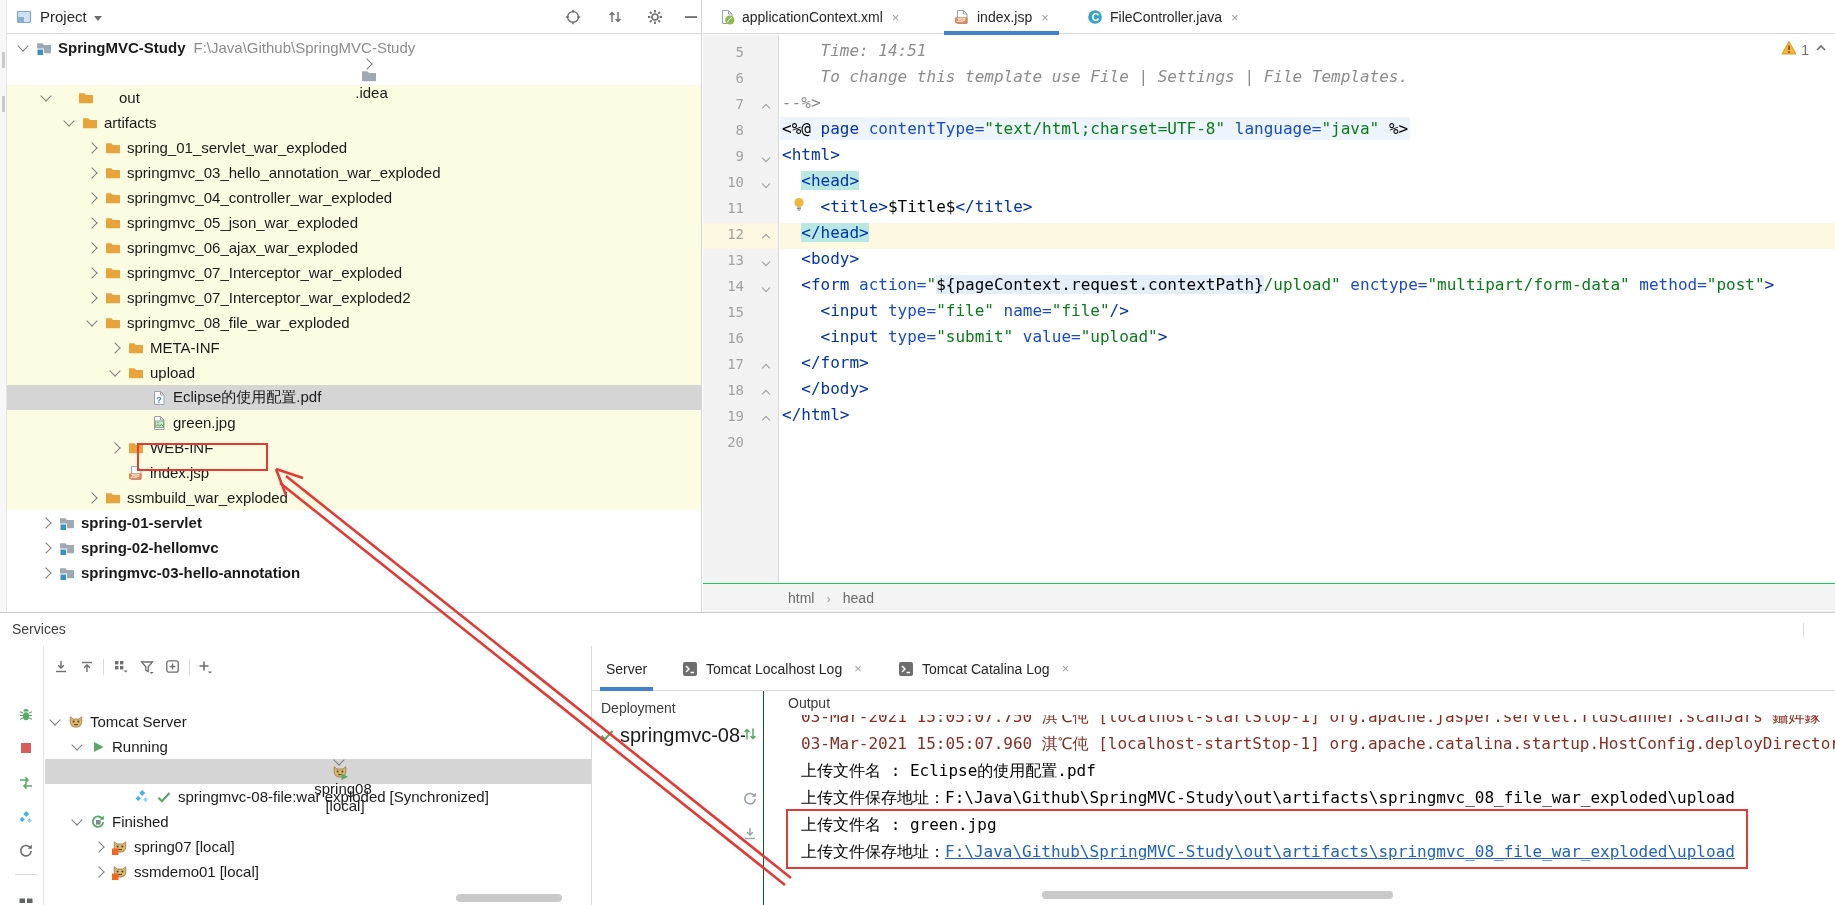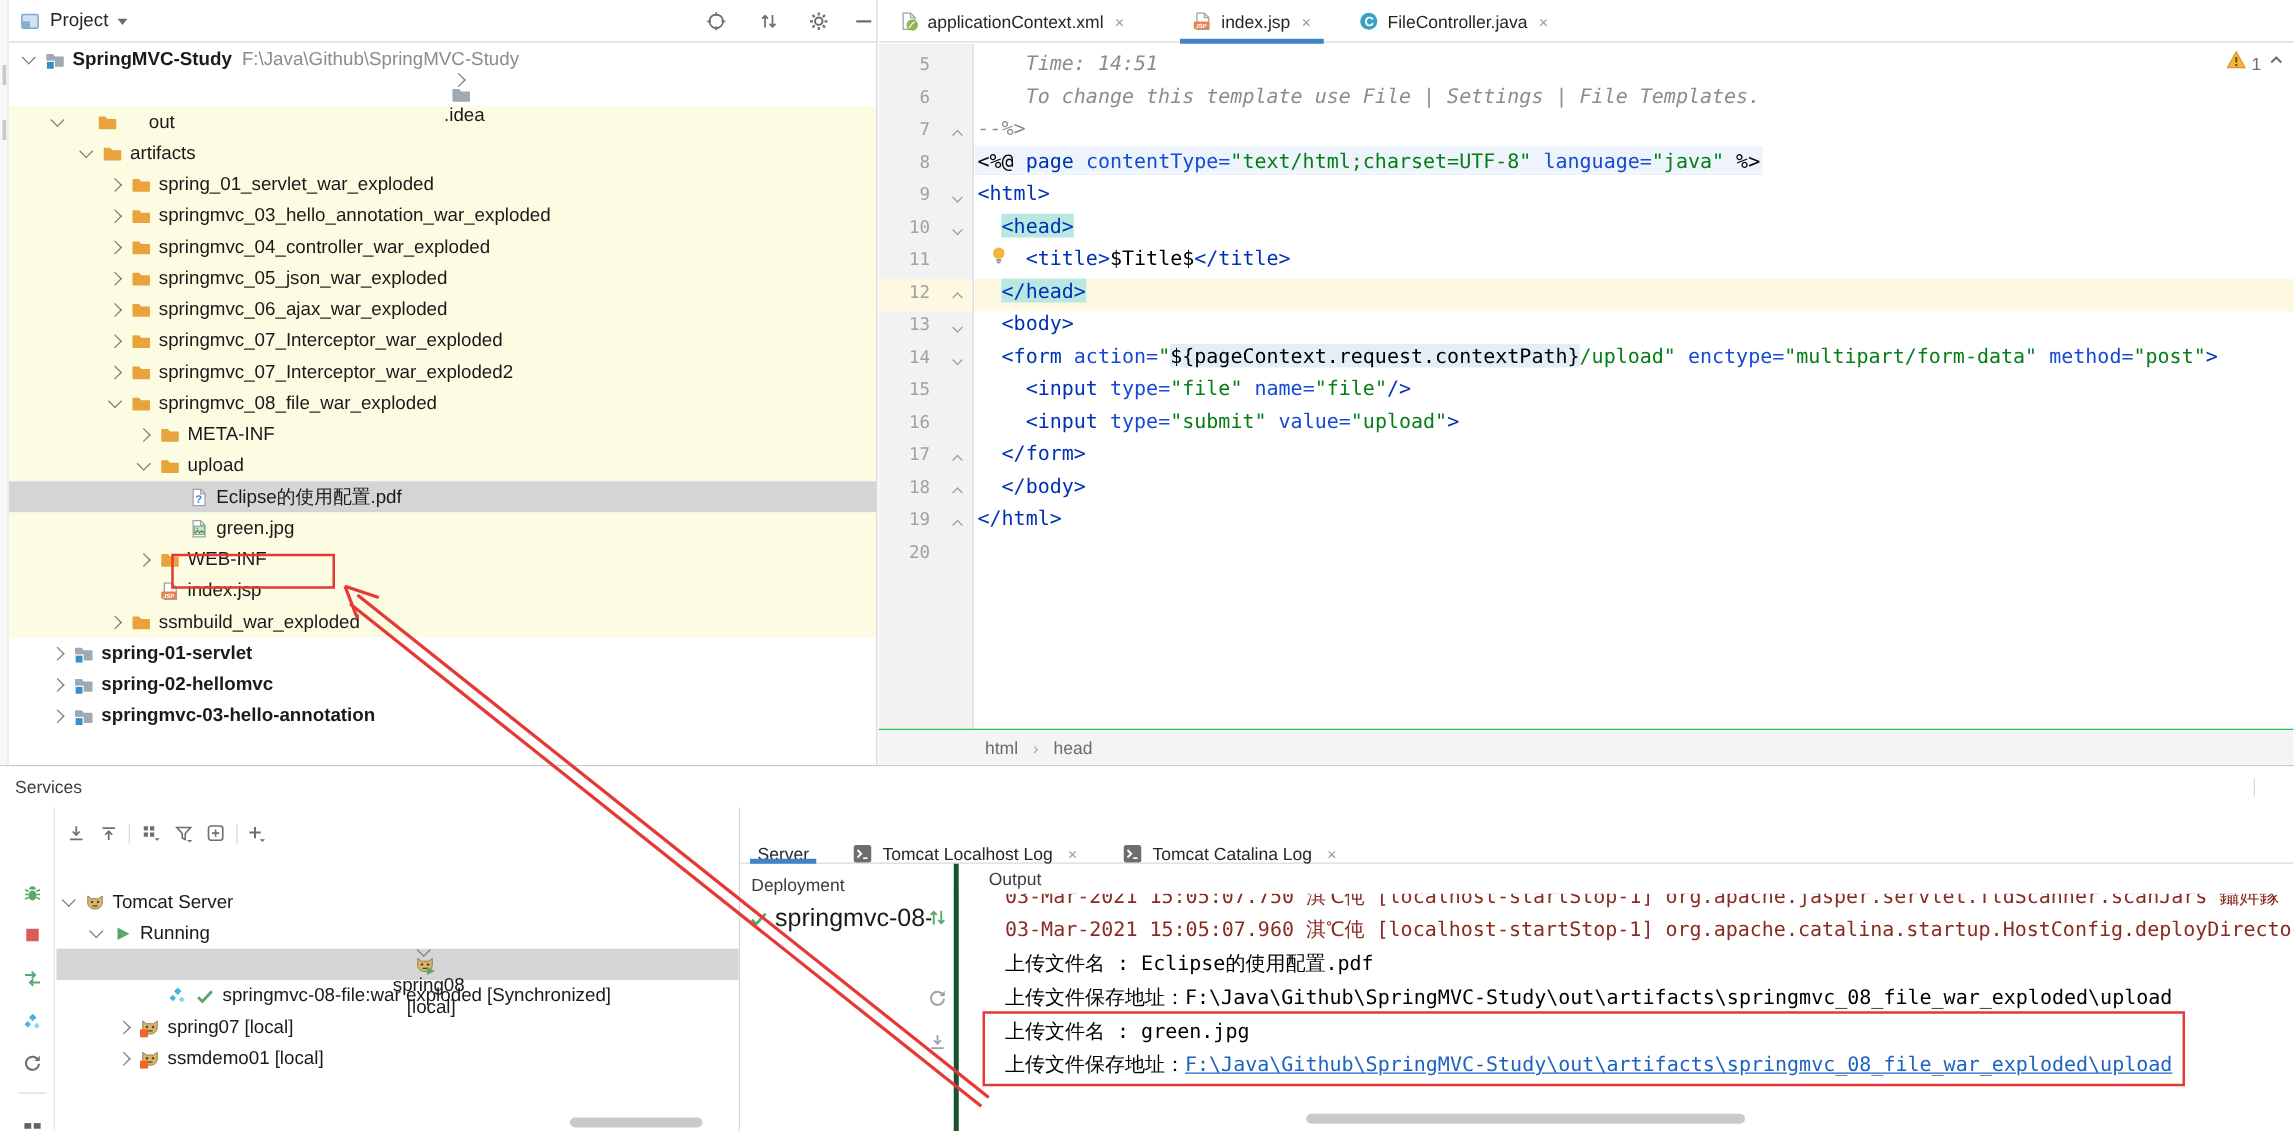--- a/index.html
+++ b/index.html
@@ -77,31 +77,31 @@
   #svc-tree-region { position:absolute; left:45px; top:33px; width:546px; bottom:0; overflow:hidden; }
   #svc-toolbar { position:absolute; left:0; top:0; height:40px; right:0; }
   #svc-toolbar .tico { position:absolute; top:13px; width:16px; height:16px; }
   #svc-toolbar .vdiv { position:absolute; top:13px; width:1px; height:16px; background:#d9d9d9; }
   #svc-tree { position:absolute; left:0; right:0; top:63px; }
   .srow { height:25px; display:flex; align-items:center; font-size:15px; color:#1a1a1a; white-space:nowrap; }
   .srow.selrow { background:#d5d5d5; }
   #svc-divider { position:absolute; left:591px; top:33px; width:1px; bottom:0; background:#d9d9d9; }
   #svc-right { position:absolute; left:592px; top:33px; right:0; bottom:0; }
   #svc-tabs { position:absolute; left:0; top:0; right:0; height:45px; border-bottom:1px solid #d9d9d9; }
-  .stab { position:absolute; top:0; height:45px; display:flex; align-items:flex-end; font-size:14px; color:#262626; }
+  .stab { position:absolute; top:0; height:45px; display:flex; align-items:center; font-size:14px; color:#262626; }
   .stab .ticon { margin-right:8px; }
   .stab .x { color:#9b9b9b; margin-left:12px; font-size:13px; }
   .stab.active::after { content:""; position:absolute; left:-6px; right:-6px; bottom:0; height:4px; background:#4083c9; }
   #deploy-pane { position:absolute; left:0; top:45px; width:171px; bottom:0; }
   #deploy-pane .phead { position:absolute; left:9px; top:9px; font-size:14px; color:#3c3c3c; }
   #deploy-item { position:absolute; left:7px; top:32px; right:18px; height:24px; display:flex;
     align-items:center; font-size:20px; color:#1a1a1a; overflow:hidden; white-space:nowrap; }
   #deploy-item .ticon { margin-right:5px; }
   .mini-ico { position:absolute; width:16px; height:16px; left:150px; }
-  #output-pane { position:absolute; left:171px; top:45px; right:0; bottom:0; border-left:4px solid #14532d; overflow:hidden; }
+  #output-pane { position:absolute; left:171px; top:45px; right:0; bottom:0; border-left:1px solid #14532d; overflow:hidden; }
   #console-lines { position:absolute; left:37px; top:16px; right:0; }
   .cline { height:27px; line-height:27px; white-space:pre; font:16px "DejaVu Sans Mono", monospace; }
   .cline.red { color:#8a2b20; }
   .cline.black { color:#000; }
   .cline .clabel { color:#000; }
   .cline .clink { color:#1f63c0; text-decoration:underline; }
   #console-mask { position:absolute; left:0; top:0; right:0; height:24px; background:#fff; }
   #output-pane .phead { position:absolute; left:24px; top:4px; font-size:14px; color:#3c3c3c; z-index:3; }
   .hscroll { position:absolute; height:8px; background:#c9c9c9; border-radius:4px; }
 
@@ -635,20 +635,31 @@
               </svg>
             </span>
             <span class="ticon">
               <svg viewBox="0 0 16 16" width="16" height="16">
                 <path d="M2.5 8.8l3.4 3.4L13.5 4" stroke="#59a869" stroke-width="2.2" fill="none"></path>
               </svg>
             </span>
             <span class="lbl">springmvc-08-file:war exploded</span>
             <span class="sfx" style="margin-left: 4px;"> [Synchronized]</span>
           </div>
+          <div class="srow" style="padding-left: 28px;">
+            <span class="chv v"></span>
+            <span class="ticon">
+              <svg viewBox="0 0 16 16" width="16" height="16">
+                <path d="M12.6 5.2A5.2 5.2 0 1 0 13.2 8" fill="none" stroke="#59a869" stroke-width="1.8"></path>
+                <path d="M13.8 1.6v4.2H9.6z" fill="#59a869"></path>
+                <rect x="6" y="6" width="4.6" height="4.6" fill="#7f8b91"></rect>
+              </svg>
+            </span>
+            <span class="lbl">Finished</span>
+          </div>
           <div class="srow" style="padding-left: 50px;">
             <span class="chv r"></span>
             <span class="ticon">
               <svg viewBox="0 0 16 16" width="16" height="16">
                 <path d="M2.2 2.8l3 2.2h5.6l3-2.2v5.4c0 3.1-2.6 5-5.8 5s-5.8-1.9-5.8-5z" fill="#d9b66e" stroke="#8c7340" stroke-width="0.7"></path>
                 <circle cx="5.6" cy="7.6" r="1" fill="#57461f"></circle>
                 <circle cx="10.4" cy="7.6" r="1" fill="#57461f"></circle>
                 <path d="M6 10.6h4" stroke="#57461f" stroke-width="1"></path>
                 <rect x="0" y="9.5" width="6.5" height="6.5" fill="#f26522"></rect>
               </svg>

